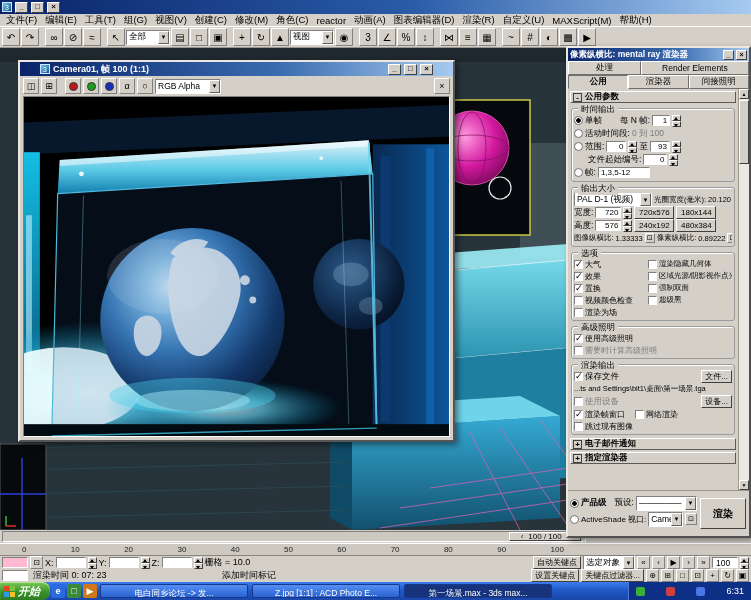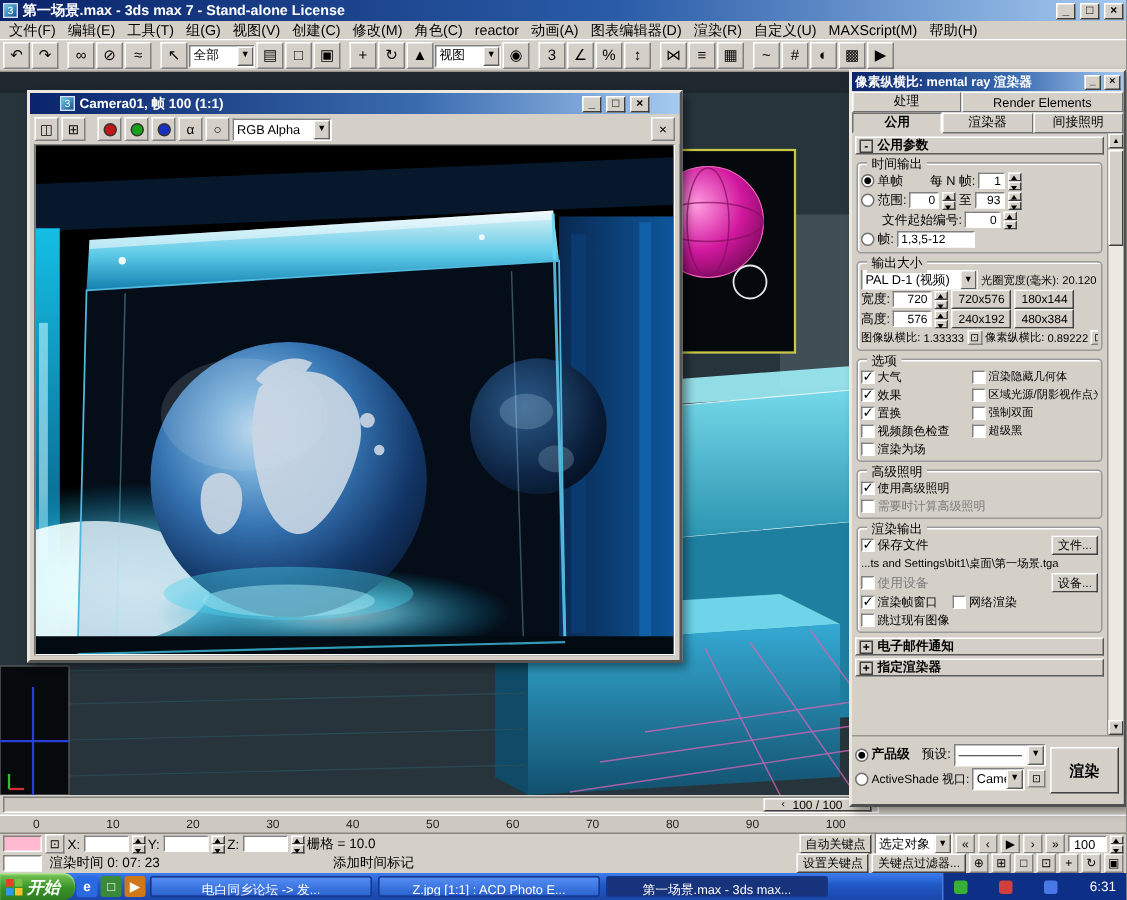--- a/index.html
+++ b/index.html
@@ -111,21 +111,20 @@
   .tray { margin-left:auto; height:18px; background:#0d2f86; border-left:1px solid #4a78d8; display:flex; align-items:center; gap:21px; padding:0 7px; color:#fff; font-size:9px; }
   .trico { width:9px; min-width:9px; height:9px; border-radius:2px; display:inline-block; }
 </style>
 </head>
 <body>
 
 <div id="screen">
 
   <div class="titlebar">
     <span class="appicon">3</span>
-    <span class="t">第一场景.max - 3ds max 7 - Stand-alone License</span>
     <span class="wbtn">_</span>
     <span class="wbtn">□</span>
     <span class="wbtn">×</span>
   </div>
 
   <div class="menubar">
 
   <span class="menu-item">文件(F)</span>
       <span class="menu-item">编辑(E)</span>
       <span class="menu-item">工具(T)</span>
@@ -452,20 +451,25 @@
           <span class="lbl">单帧</span>
           <span class="lbl" style="margin-left:16px;">每 N 帧:</span>
           <span class="fld num w18">1</span>
           <span class="spin">
               <i class="up"></i>
               <i class="dn"></i>
             </span>
         </div>
         <div class="row">
           <span class="rb" data-checked="false"></span>
+          <span class="lbl">活动时间段:</span>
+          <span class="lbl dis">0 到 100</span>
+        </div>
+        <div class="row">
+          <span class="rb" data-checked="false"></span>
           <span class="lbl">范围:</span>
           <span class="fld num w20">0</span>
           <span class="spin">
               <i class="up"></i>
               <i class="dn"></i>
             </span>
           <span class="lbl">至</span>
           <span class="fld num w20">93</span>
           <span class="spin">
               <i class="up"></i>

